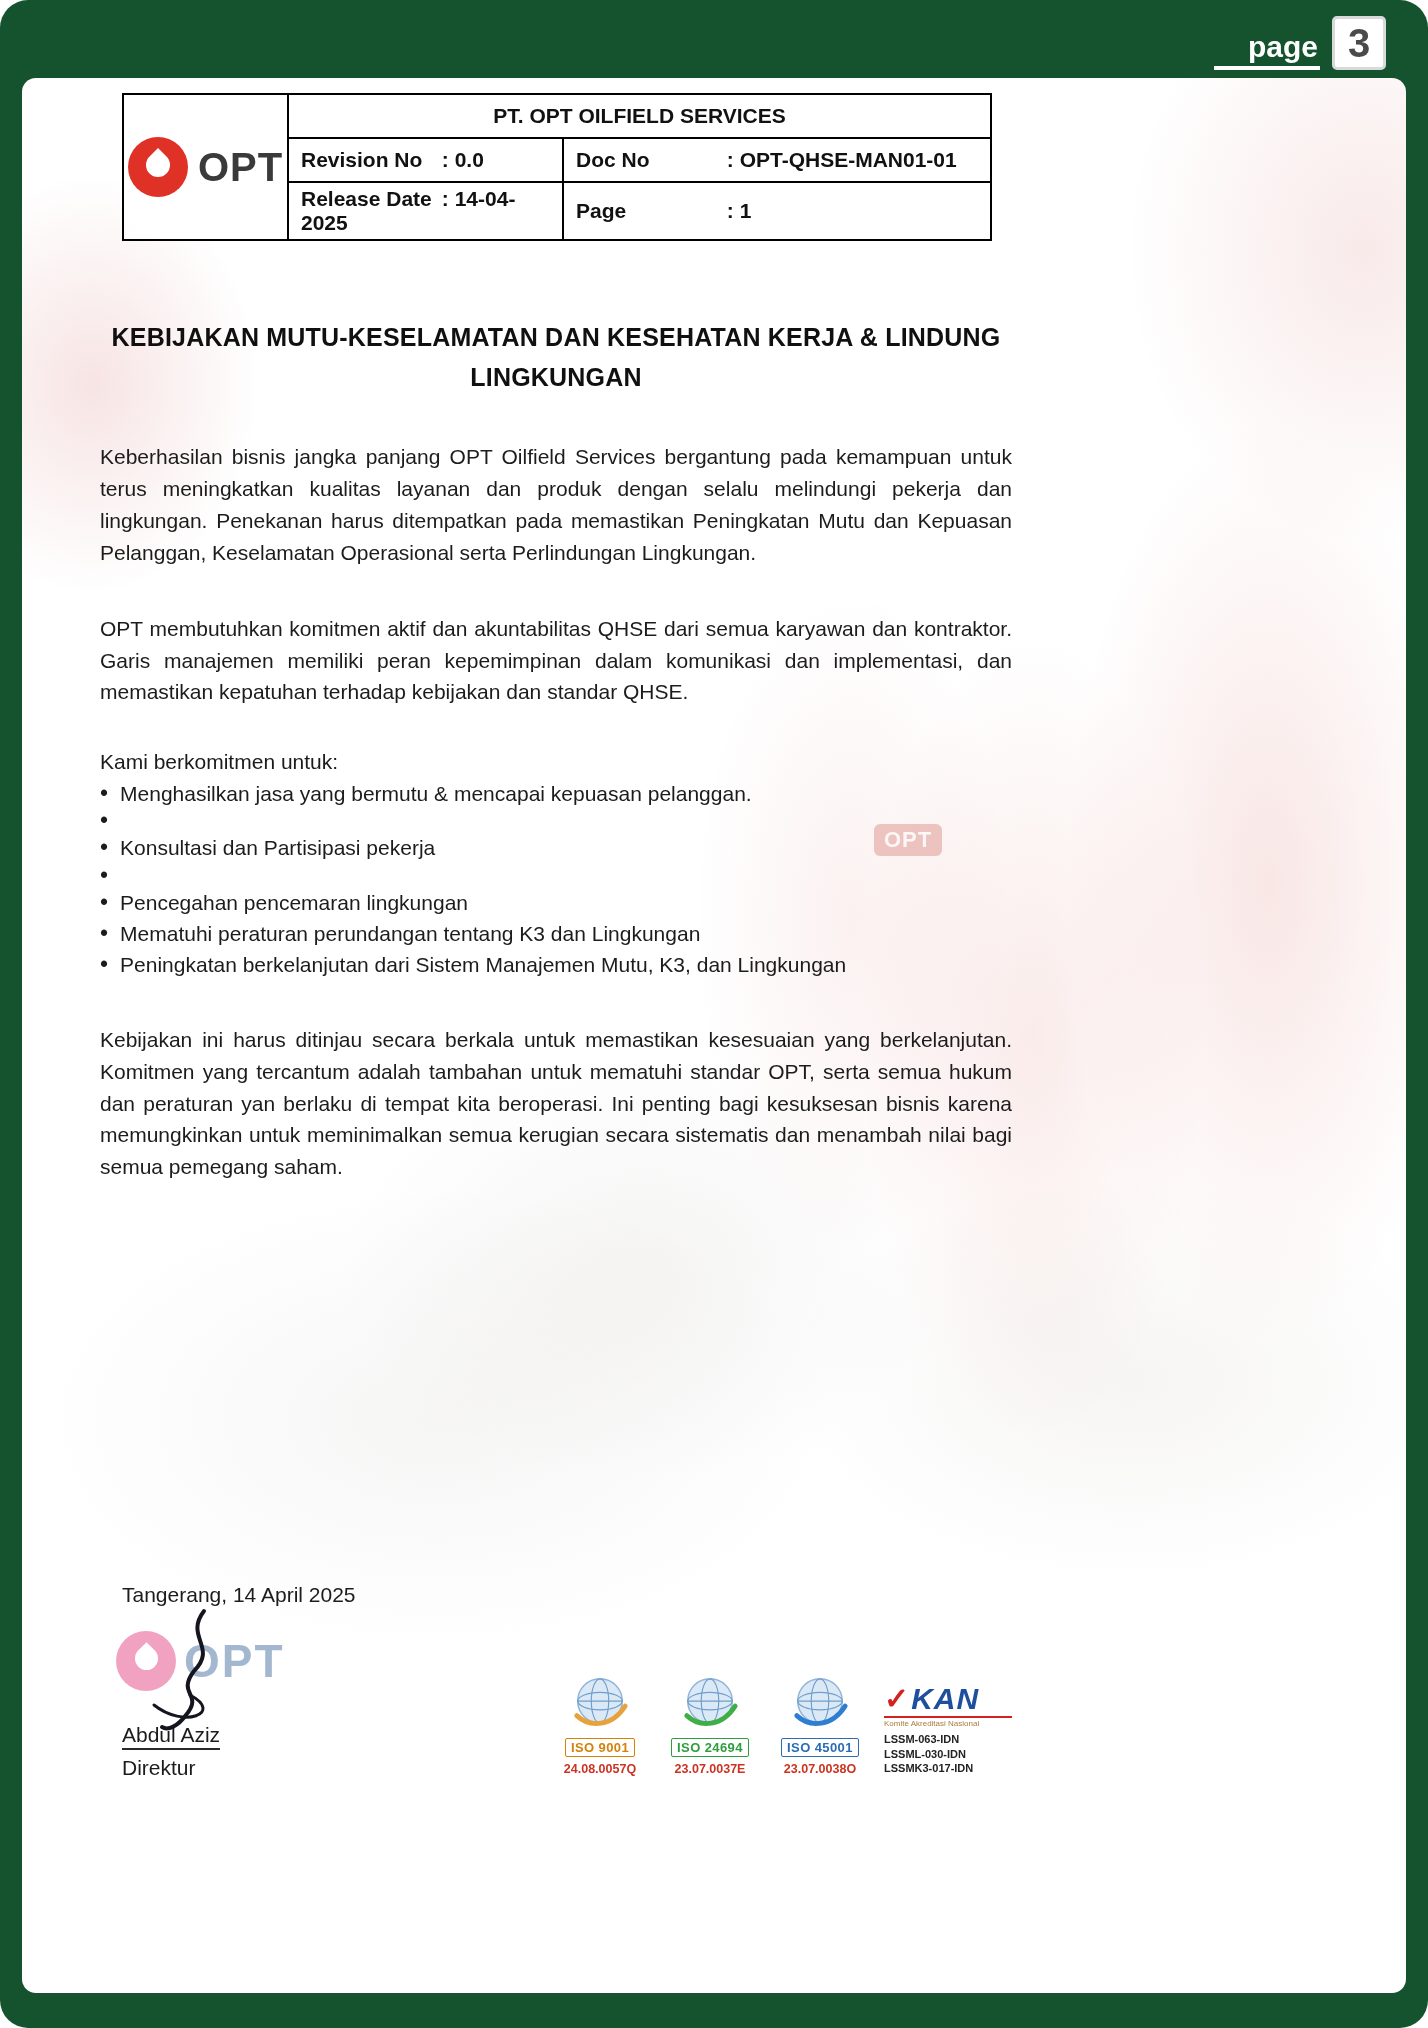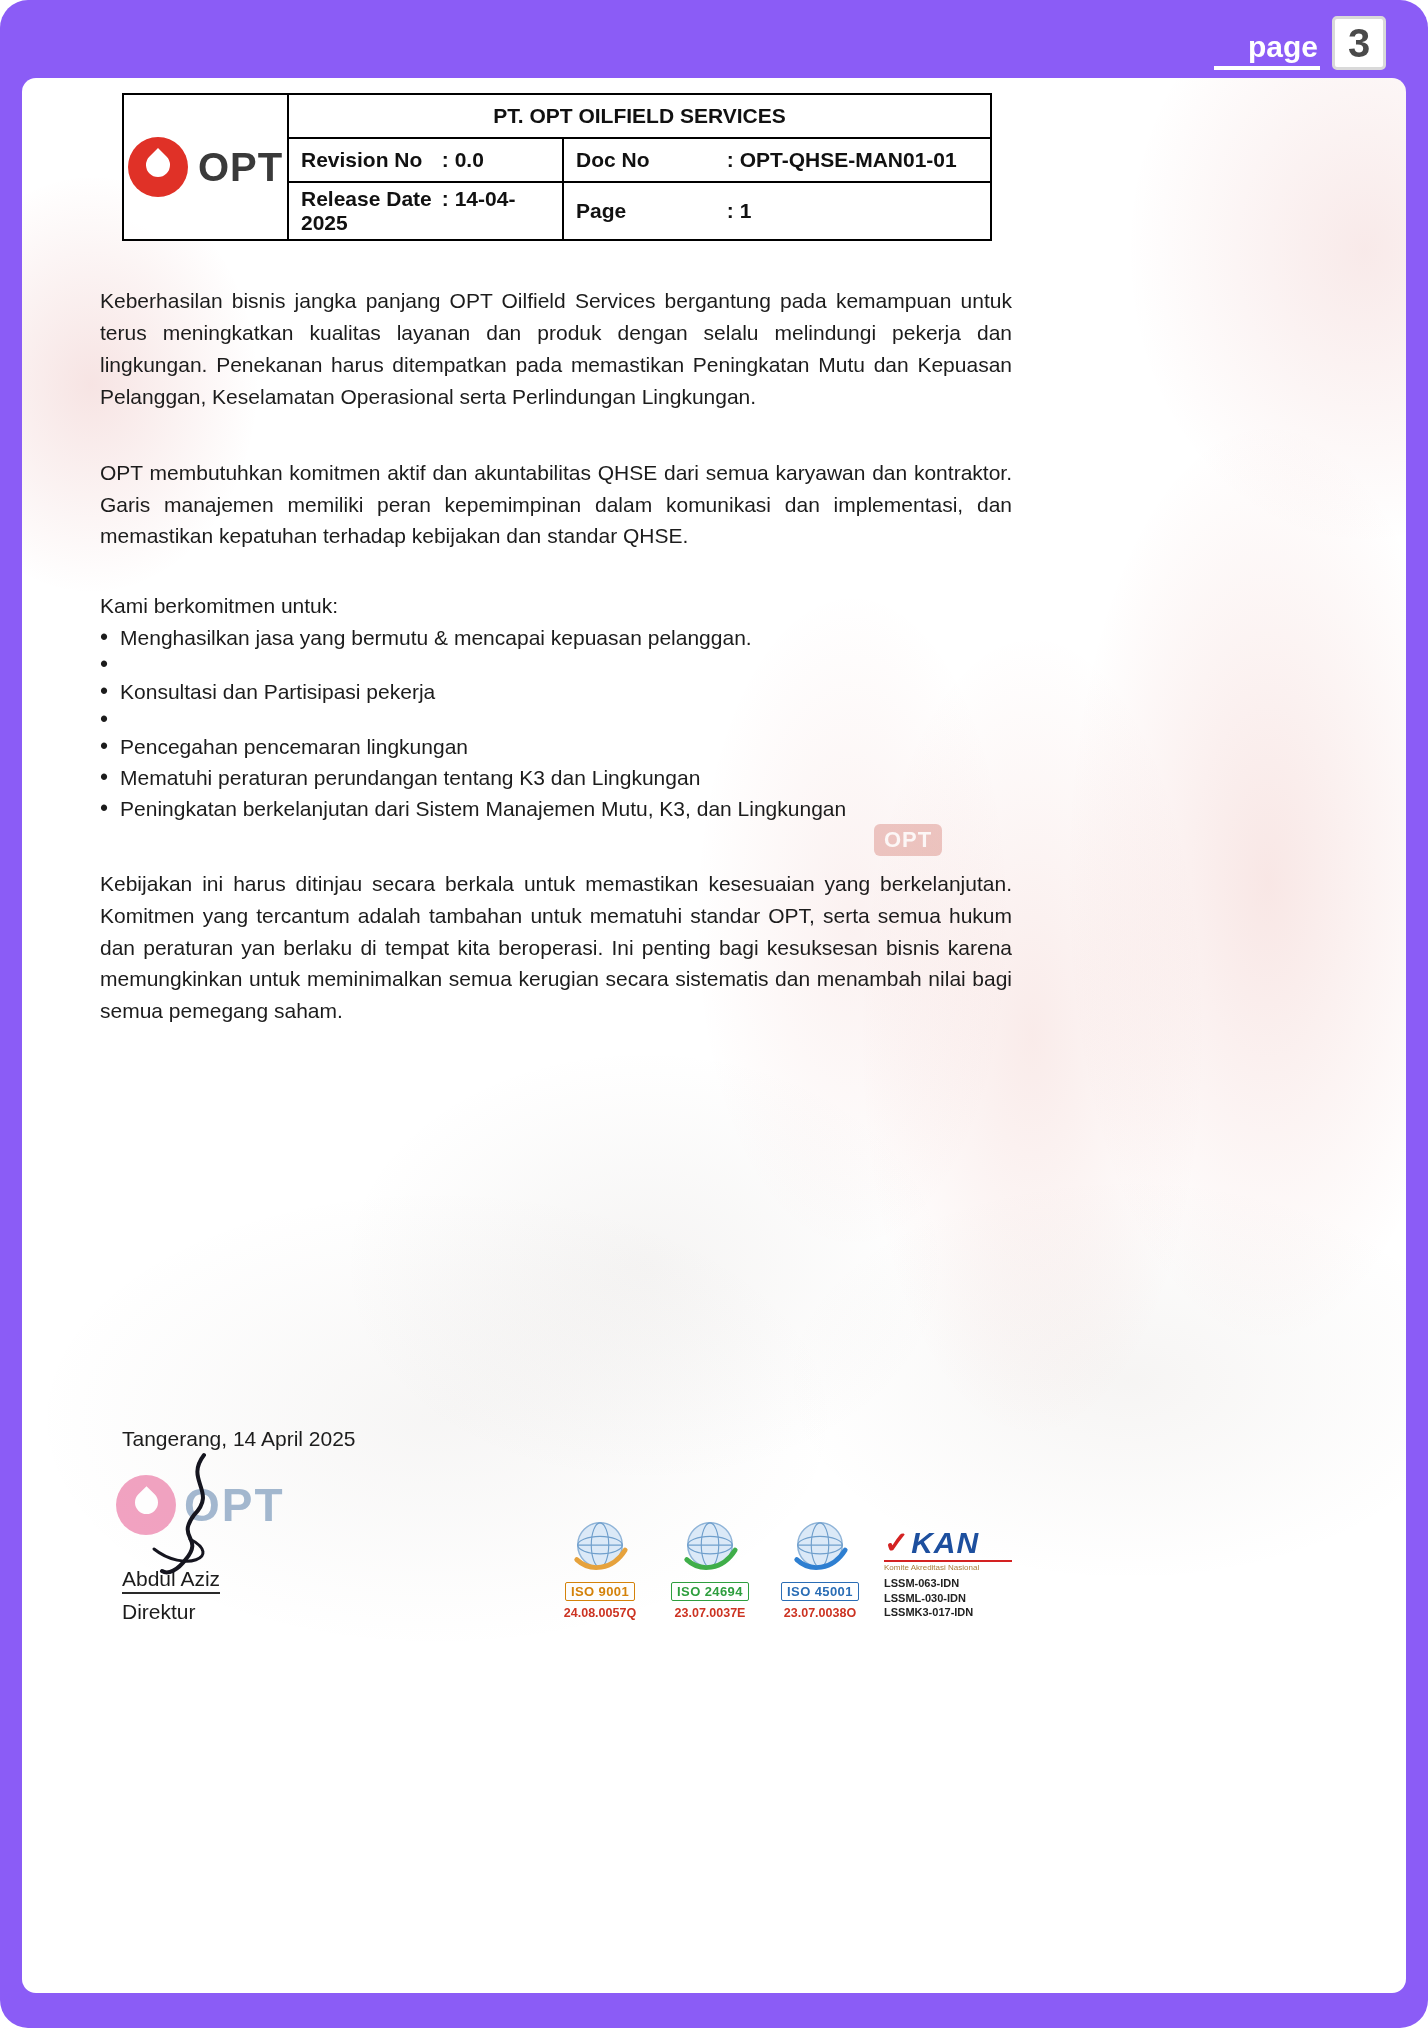--- a/index.html
+++ b/index.html
@@ -7,21 +7,21 @@
   body {
     font-family:"Liberation Sans", sans-serif;
     background:#ffffff;
     position:relative;
     color:#1f1f1f;
   }
 
   
   .frame {
     position:absolute; inset:0;
-    background:#8b5cf6;
+    background:#14532d;
     border-radius:28px;
   }
   .content {
     position:absolute; top:78px; left:22px; right:22px; bottom:35px;
     background:#ffffff;
     border-radius:14px;
     overflow:hidden;
   }
 
   
@@ -215,20 +215,21 @@
           </td>
           <td>
             <span class="cell-label lbl-r">Page</span>
             <span>: 1</span>
           </td>
         </tr>
       </tbody>
         </table>
 
       <div class="text-col">
+        <h1 class="doc-title">KEBIJAKAN MUTU-KESELAMATAN DAN KESEHATAN KERJA &amp; LINDUNG LINGKUNGAN</h1>
 
         <p class="para">Keberhasilan bisnis jangka panjang OPT Oilfield Services bergantung pada kemampuan untuk terus meningkatkan kualitas layanan dan produk dengan selalu melindungi pekerja dan lingkungan. Penekanan harus ditempatkan pada memastikan Peningkatan Mutu dan Kepuasan Pelanggan, Keselamatan Operasional serta Perlindungan Lingkungan.</p>
         <p class="para">OPT membutuhkan komitmen aktif dan akuntabilitas QHSE dari semua karyawan dan kontraktor. Garis manajemen memiliki peran kepemimpinan dalam komunikasi dan implementasi, dan memastikan kepatuhan terhadap kebijakan dan standar QHSE.</p>
 
         <p class="commit-heading">Kami berkomitmen untuk:</p>
         <ul class="commit-list">
           <li>
               <span class="dot">•</span>
               <span>Menghasilkan jasa yang bermutu &amp; mencapai kepuasan pelanggan.</span>
             </li>

